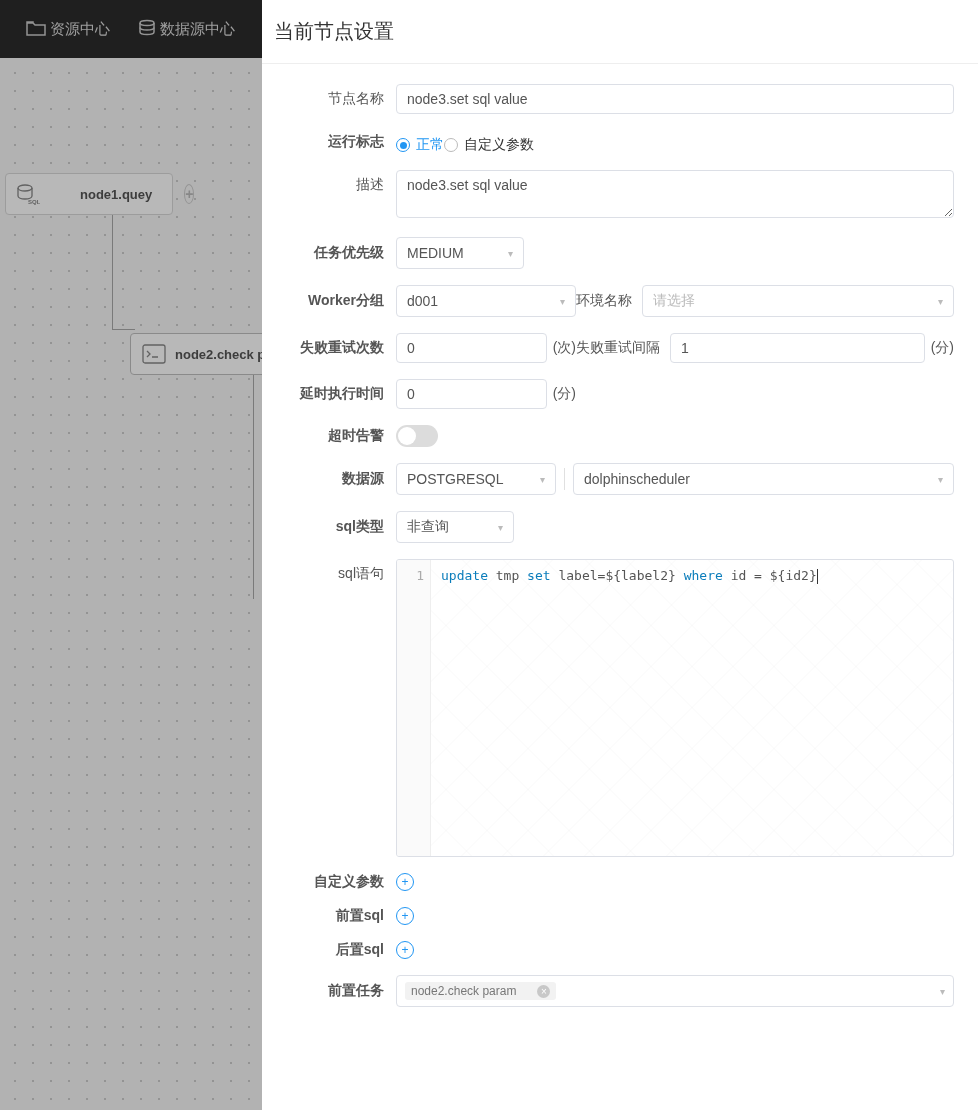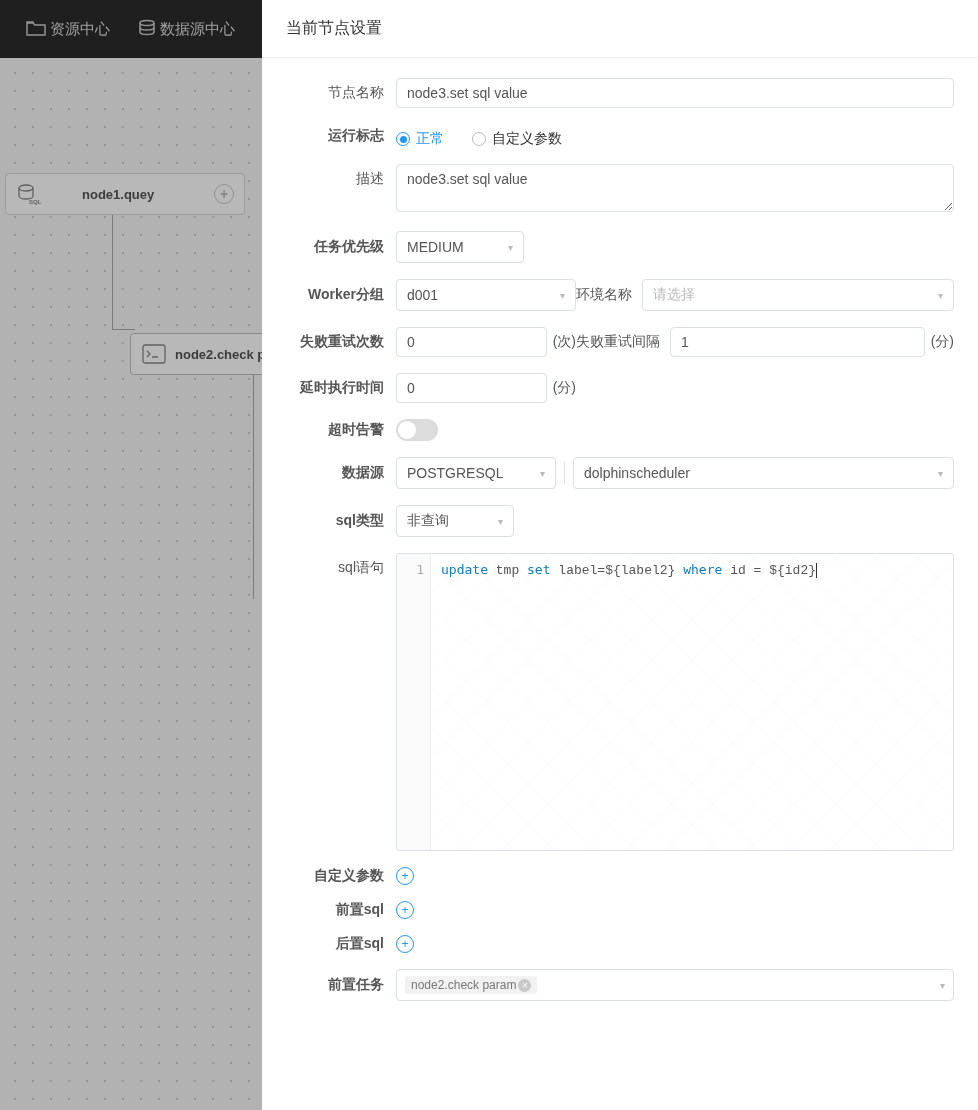--- a/index.html
+++ b/index.html
@@ -66,21 +66,21 @@
 }
 .wf-node .plus {
   margin-left: auto;
   width: 20px; height: 20px;
   border: 1px solid #ccc;
   color: #bbb;
   display: flex; align-items: center; justify-content: center;
   border-radius: 50%;
   font-size: 14px;
 }
-.node1 { top: 115px; left: 5px; width: 240px; gap: 32px; }
+.node1 { top: 115px; left: 5px; width: 168px; gap: 32px; }
 .node2 { top: 275px; left: 130px; width: 168px; border-color: #c0c0c0; }
 
 .wf-connector {
   position: absolute;
   border-left: 1px solid #aaa;
 }
 .conn1 { top: 157px; left: 112px; height: 115px; }
 .conn1::after {
   content: "";
   position: absolute; bottom: 0; left: 0;
@@ -100,22 +100,22 @@
 .panel {
   position: absolute;
   top: 0;
   right: 0;
   width: 716px;
   height: 100%;
   background: #fff;
   overflow-y: auto;
 }
 .panel-title {
-  padding: 18px 24px;
-  font-size: 16px;
+  padding: 18px 12px;
+  font-size: 20px;
   color: #333;
   border-bottom: 1px solid #eee;
 }
 .panel-body {
   padding: 20px 24px 40px;
 }
 
 .form-row {
   display: flex;
   align-items: flex-start;
@@ -151,21 +151,21 @@
 .select-box {
   display: flex;
   align-items: center;
   justify-content: space-between;
   cursor: pointer;
   min-height: 32px;
 }
 .select-box .placeholder { color: #bbb; }
 .select-box .arrow { color: #bbb; font-size: 10px; }
 
-.radio-group { display: flex; gap: 28px; align-items: flex-start; padding-top: 6px; }
+.radio-group { display: flex; align-items: flex-start; padding-top: 6px; }
 .radio-item { display: flex; align-items: center; gap: 6px; cursor: pointer; }
 .radio-circle {
   width: 14px; height: 14px; border-radius: 50%;
   border: 1px solid #bbb; background: #fff;
   display: flex; align-items: center; justify-content: center;
   flex-shrink: 0;
 }
 .radio-circle.checked { border-color: #2196f3; }
 .radio-circle.checked::after {
   content: ""; width: 7px; height: 7px; border-radius: 50%; background: #2196f3;
@@ -218,21 +218,21 @@
   flex: 1;
   padding: 8px 10px;
   white-space: pre;
   position: relative;
   background-image: repeating-linear-gradient(45deg, transparent 0 28px, rgba(0,0,0,0.01) 28px 29px),
     repeating-linear-gradient(-45deg, transparent 0 28px, rgba(0,0,0,0.01) 28px 29px);
 }
 .kw-update { color: #0b7dbb; }
 .kw-set { color: #0b7dbb; }
 .kw-where { color: #0b7dbb; }
-.ident { color: #555; font-family: Liberation Mono, monospace; }
+.ident { color: #555; }
 .sql-caret {
   display: inline-block;
   width: 1px; height: 15px;
   background: #333;
   vertical-align: middle;
 }
 
 .add-circle {
   width: 18px; height: 18px;
   border: 1px solid #2196f3;
@@ -255,21 +255,21 @@
   min-height: 32px;
 }
 .tag {
   background: #f2f2f2;
   color: #777;
   border-radius: 3px;
   padding: 2px 6px;
   font-size: 12px;
   display: inline-flex;
   align-items: center;
-  gap: 2px;
+  gap: 21px;
 }
 .tag .x {
   width: 13px; height: 13px;
   border-radius: 50%;
   background: #c8c8c8;
   color: #fff;
   font-size: 10px;
   display: flex; align-items: center; justify-content: center;
   cursor: pointer;
 }

